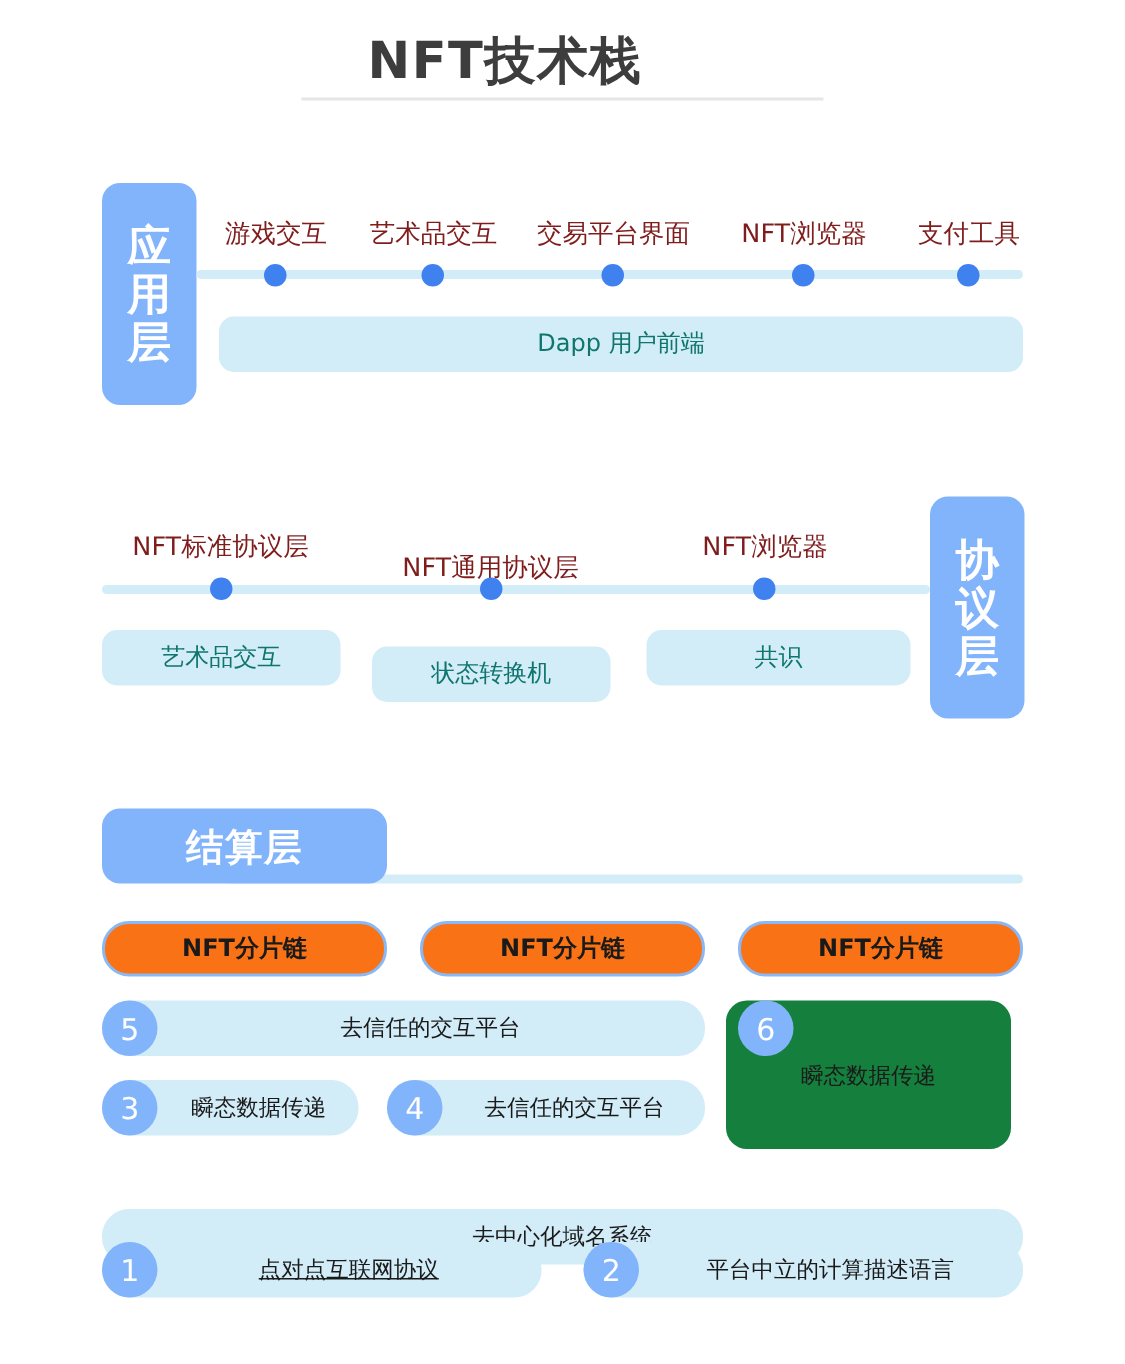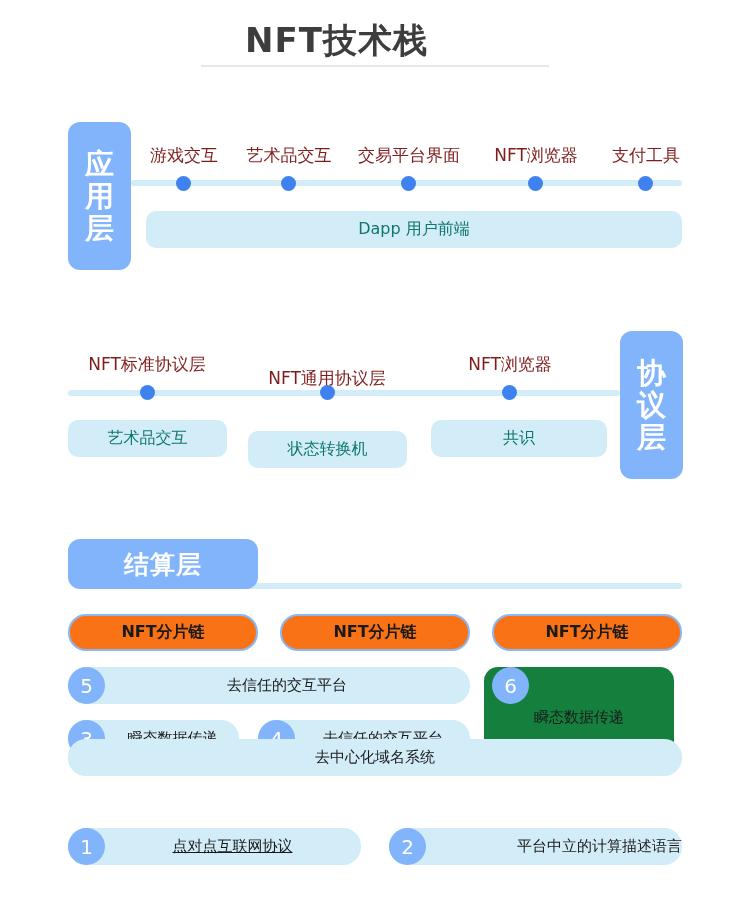--- a/index.html
+++ b/index.html
@@ -132,26 +132,26 @@
   <div class="abs round-pill" style="left:68px;top:720px;width:171px;height:37px;padding-left:38px;">
     <span>瞬态数据传递</span>
   </div>
   <div class="num" style="left:68px;top:720px;width:37px;height:37px;">3</div>
 
   <div class="abs round-pill" style="left:258px;top:720px;width:212px;height:37px;padding-left:38px;">
     <span>去信任的交互平台</span>
   </div>
   <div class="num" style="left:258px;top:720px;width:37px;height:37px;">4</div>
 
-  <div class="abs round-pill" style="left:68px;top:739px;width:614px;height:37px;">
+  <div class="abs round-pill" style="left:68px;top:806px;width:614px;height:37px;">
     <span>去中心化域名系统</span>
   </div>
 
   <div class="abs round-pill" style="left:68px;top:828px;width:293px;height:37px;padding-left:36px;text-decoration:underline;">
     <span>点对点互联网协议</span>
   </div>
   <div class="num" style="left:68px;top:828px;width:37px;height:37px;">1</div>
 
-  <div class="abs round-pill" style="left:389px;top:828px;width:293px;height:37px;padding-left:36px;justify-content:flex-end;">
+  <div class="abs round-pill" style="left:389px;top:828px;width:293px;height:37px;padding-left:36px;">
     <span>平台中立的计算描述语言</span>
   </div>
   <div class="num" style="left:389px;top:828px;width:37px;height:37px;">2</div>
 </section>
 
 </body></html>

